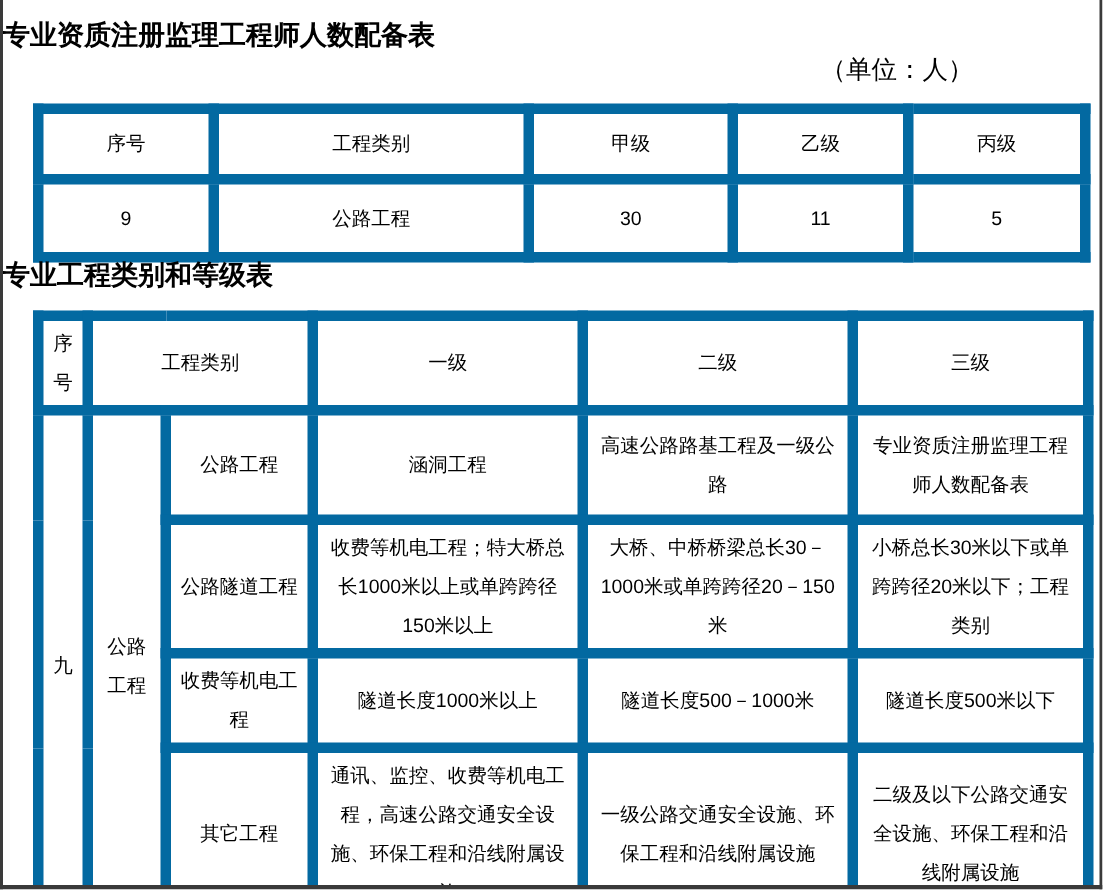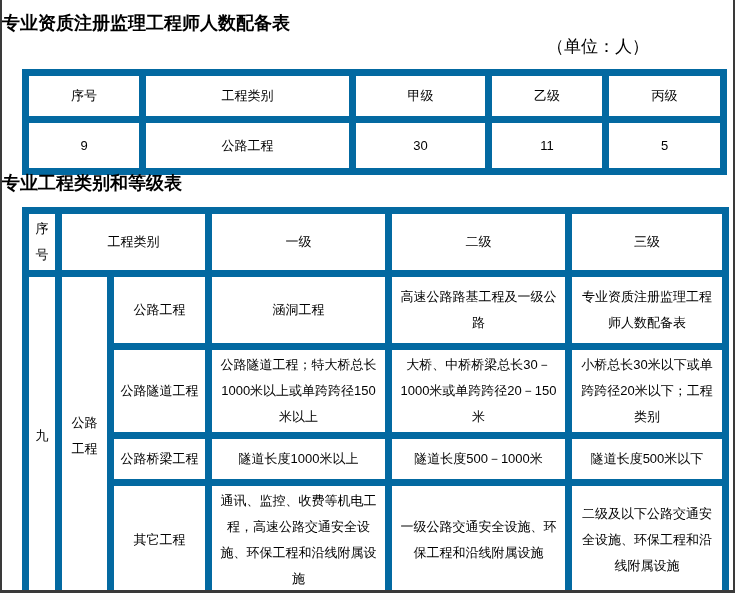--- a/index.html
+++ b/index.html
@@ -125,26 +125,26 @@
       <td rowspan="4">
         <div class="grp-cat-inner">公路工程</div>
       </td>
       <td>公路工程</td>
       <td>涵洞工程</td>
       <td>高速公路路基工程及一级公路</td>
       <td>专业资质注册监理工程师人数配备表</td>
     </tr>
     <tr class="h72">
       <td>公路隧道工程</td>
-      <td>公路隧道工程；特大桥总长1000米以上或单跨跨径150米以上</td>
+      <td>收费等机电工程；特大桥总长1000米以上或单跨跨径150米以上</td>
       <td>大桥、中桥桥梁总长30－1000米或单跨跨径20－150米</td>
       <td>小桥总长30米以下或单跨跨径20米以下；工程类别</td>
     </tr>
     <tr class="h47">
-      <td>公路桥梁工程</td>
+      <td>收费等机电工程</td>
       <td>隧道长度1000米以上</td>
       <td>隧道长度500－1000米</td>
       <td>隧道长度500米以下</td>
     </tr>
     <tr class="h92">
       <td>其它工程</td>
       <td>通讯、监控、收费等机电工程，高速公路交通安全设施、环保工程和沿线附属设施</td>
       <td>一级公路交通安全设施、环保工程和沿线附属设施</td>
       <td>二级及以下公路交通安全设施、环保工程和沿线附属设施</td>
     </tr>

